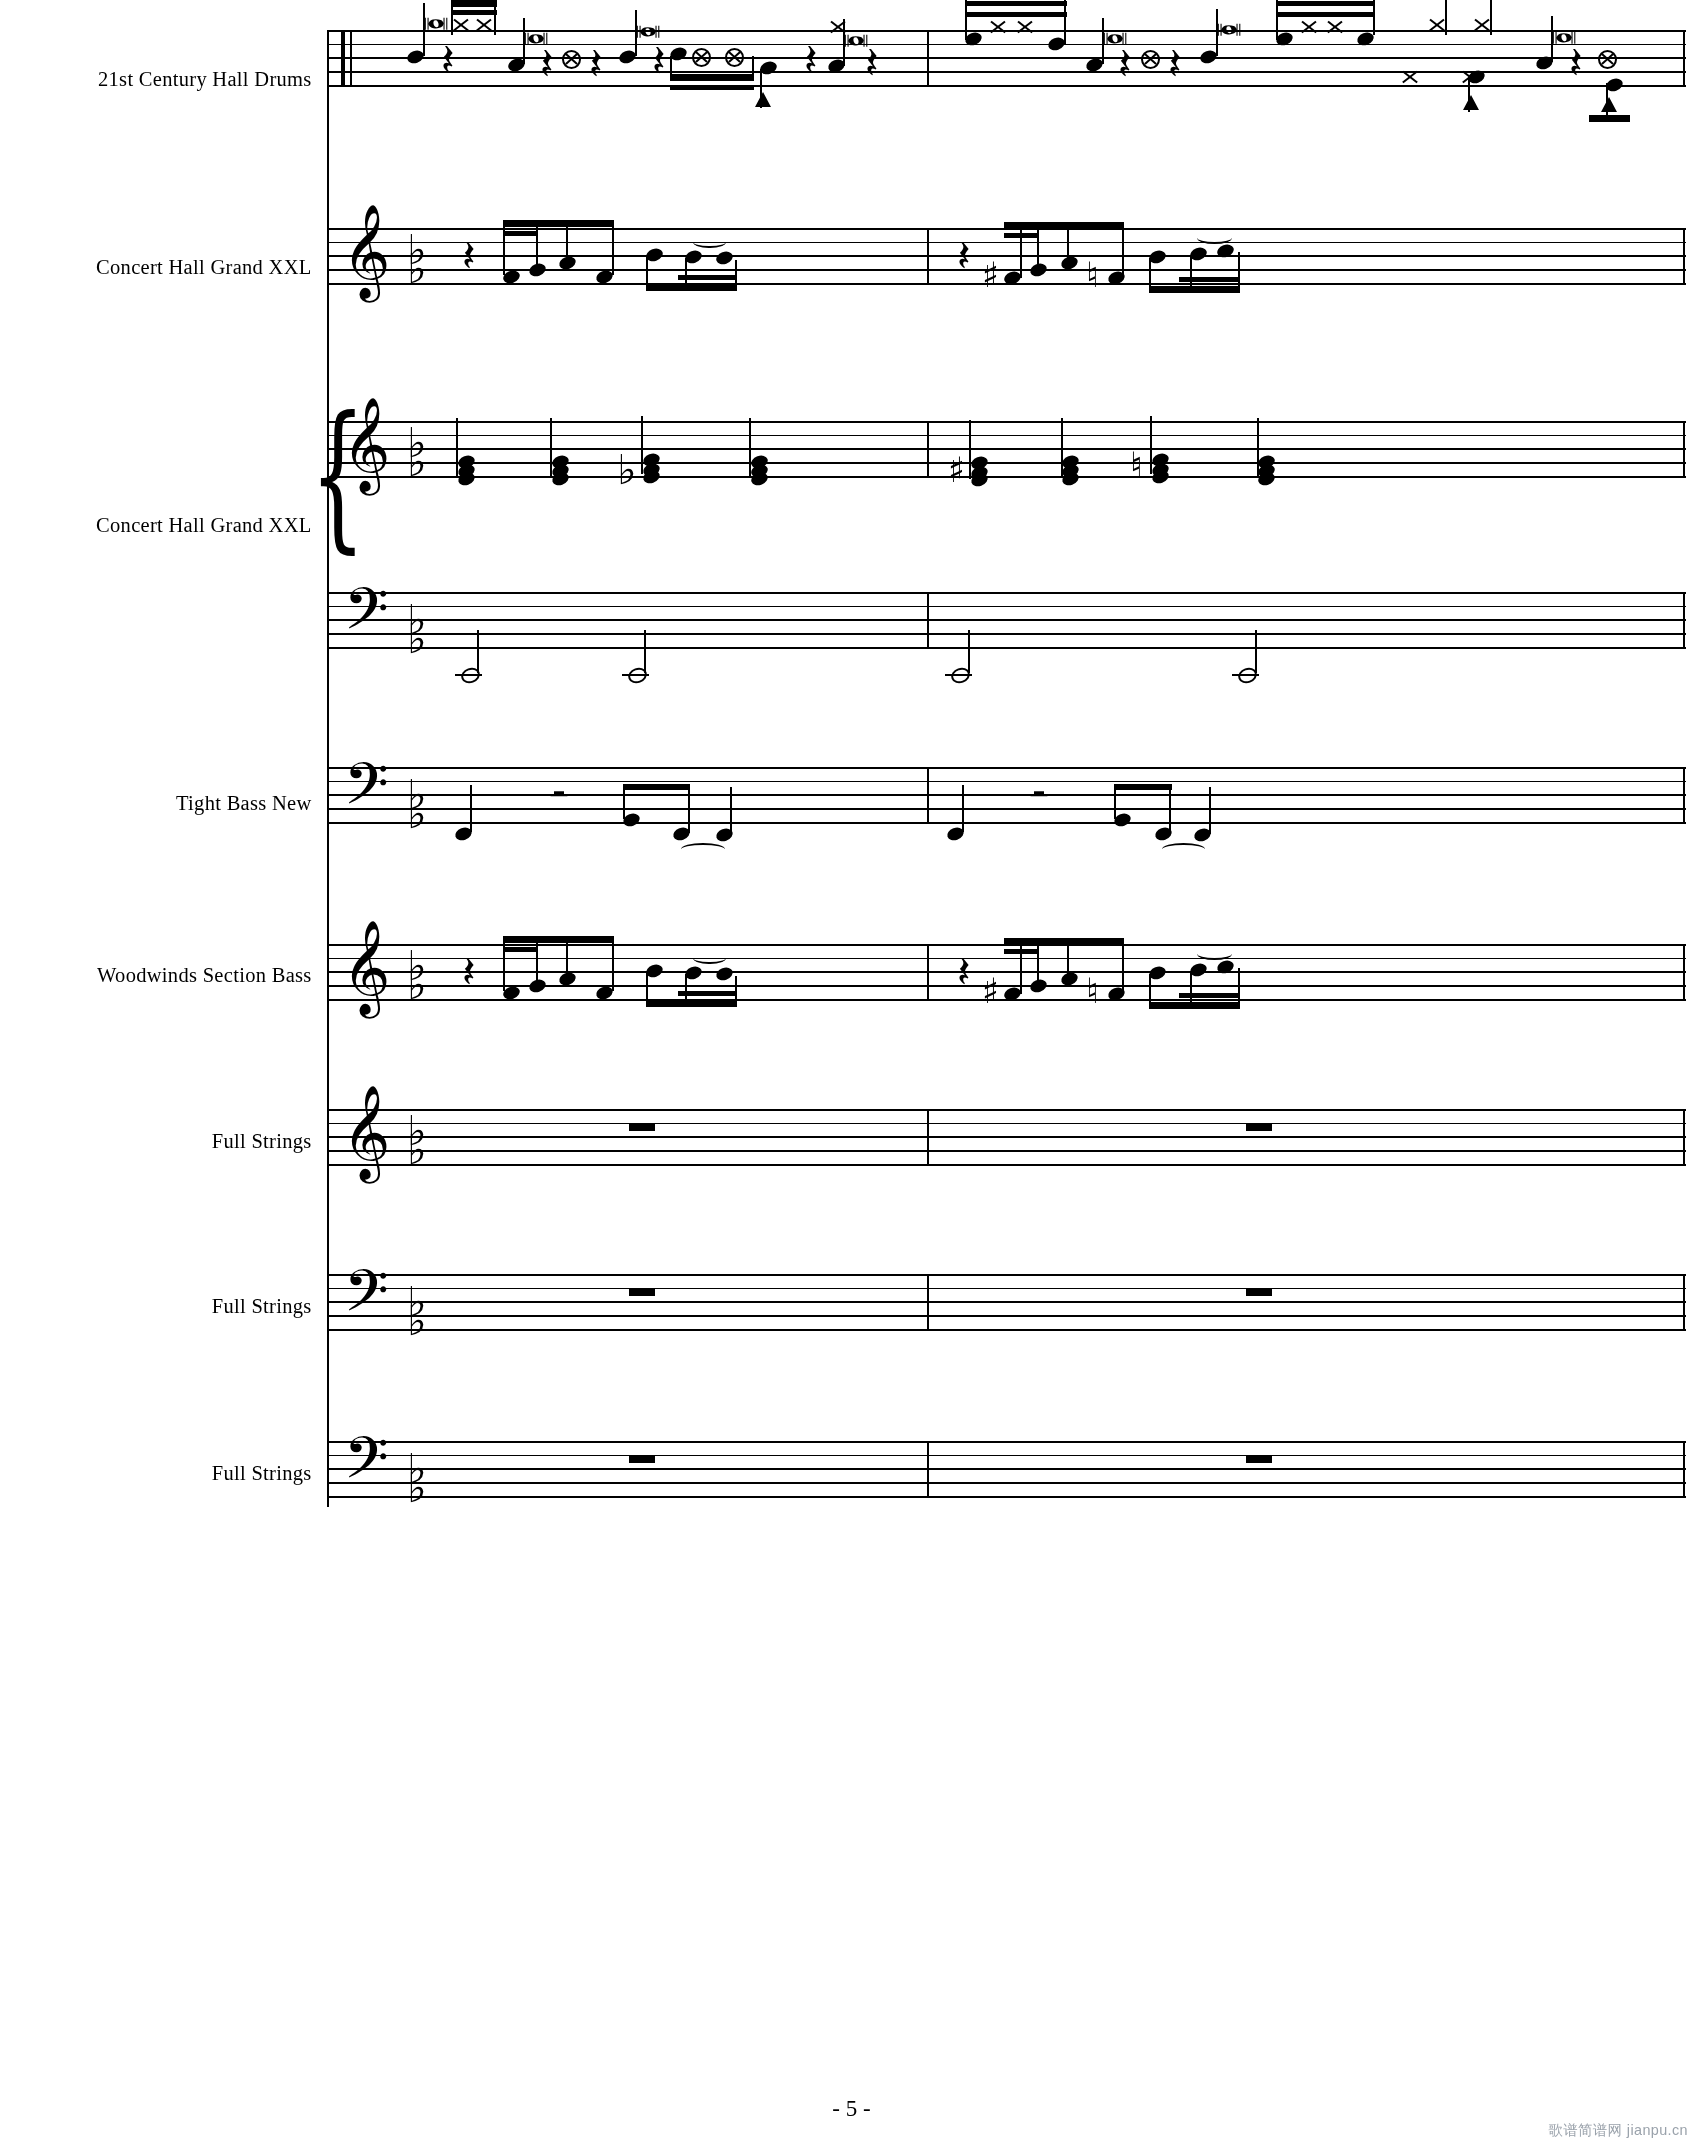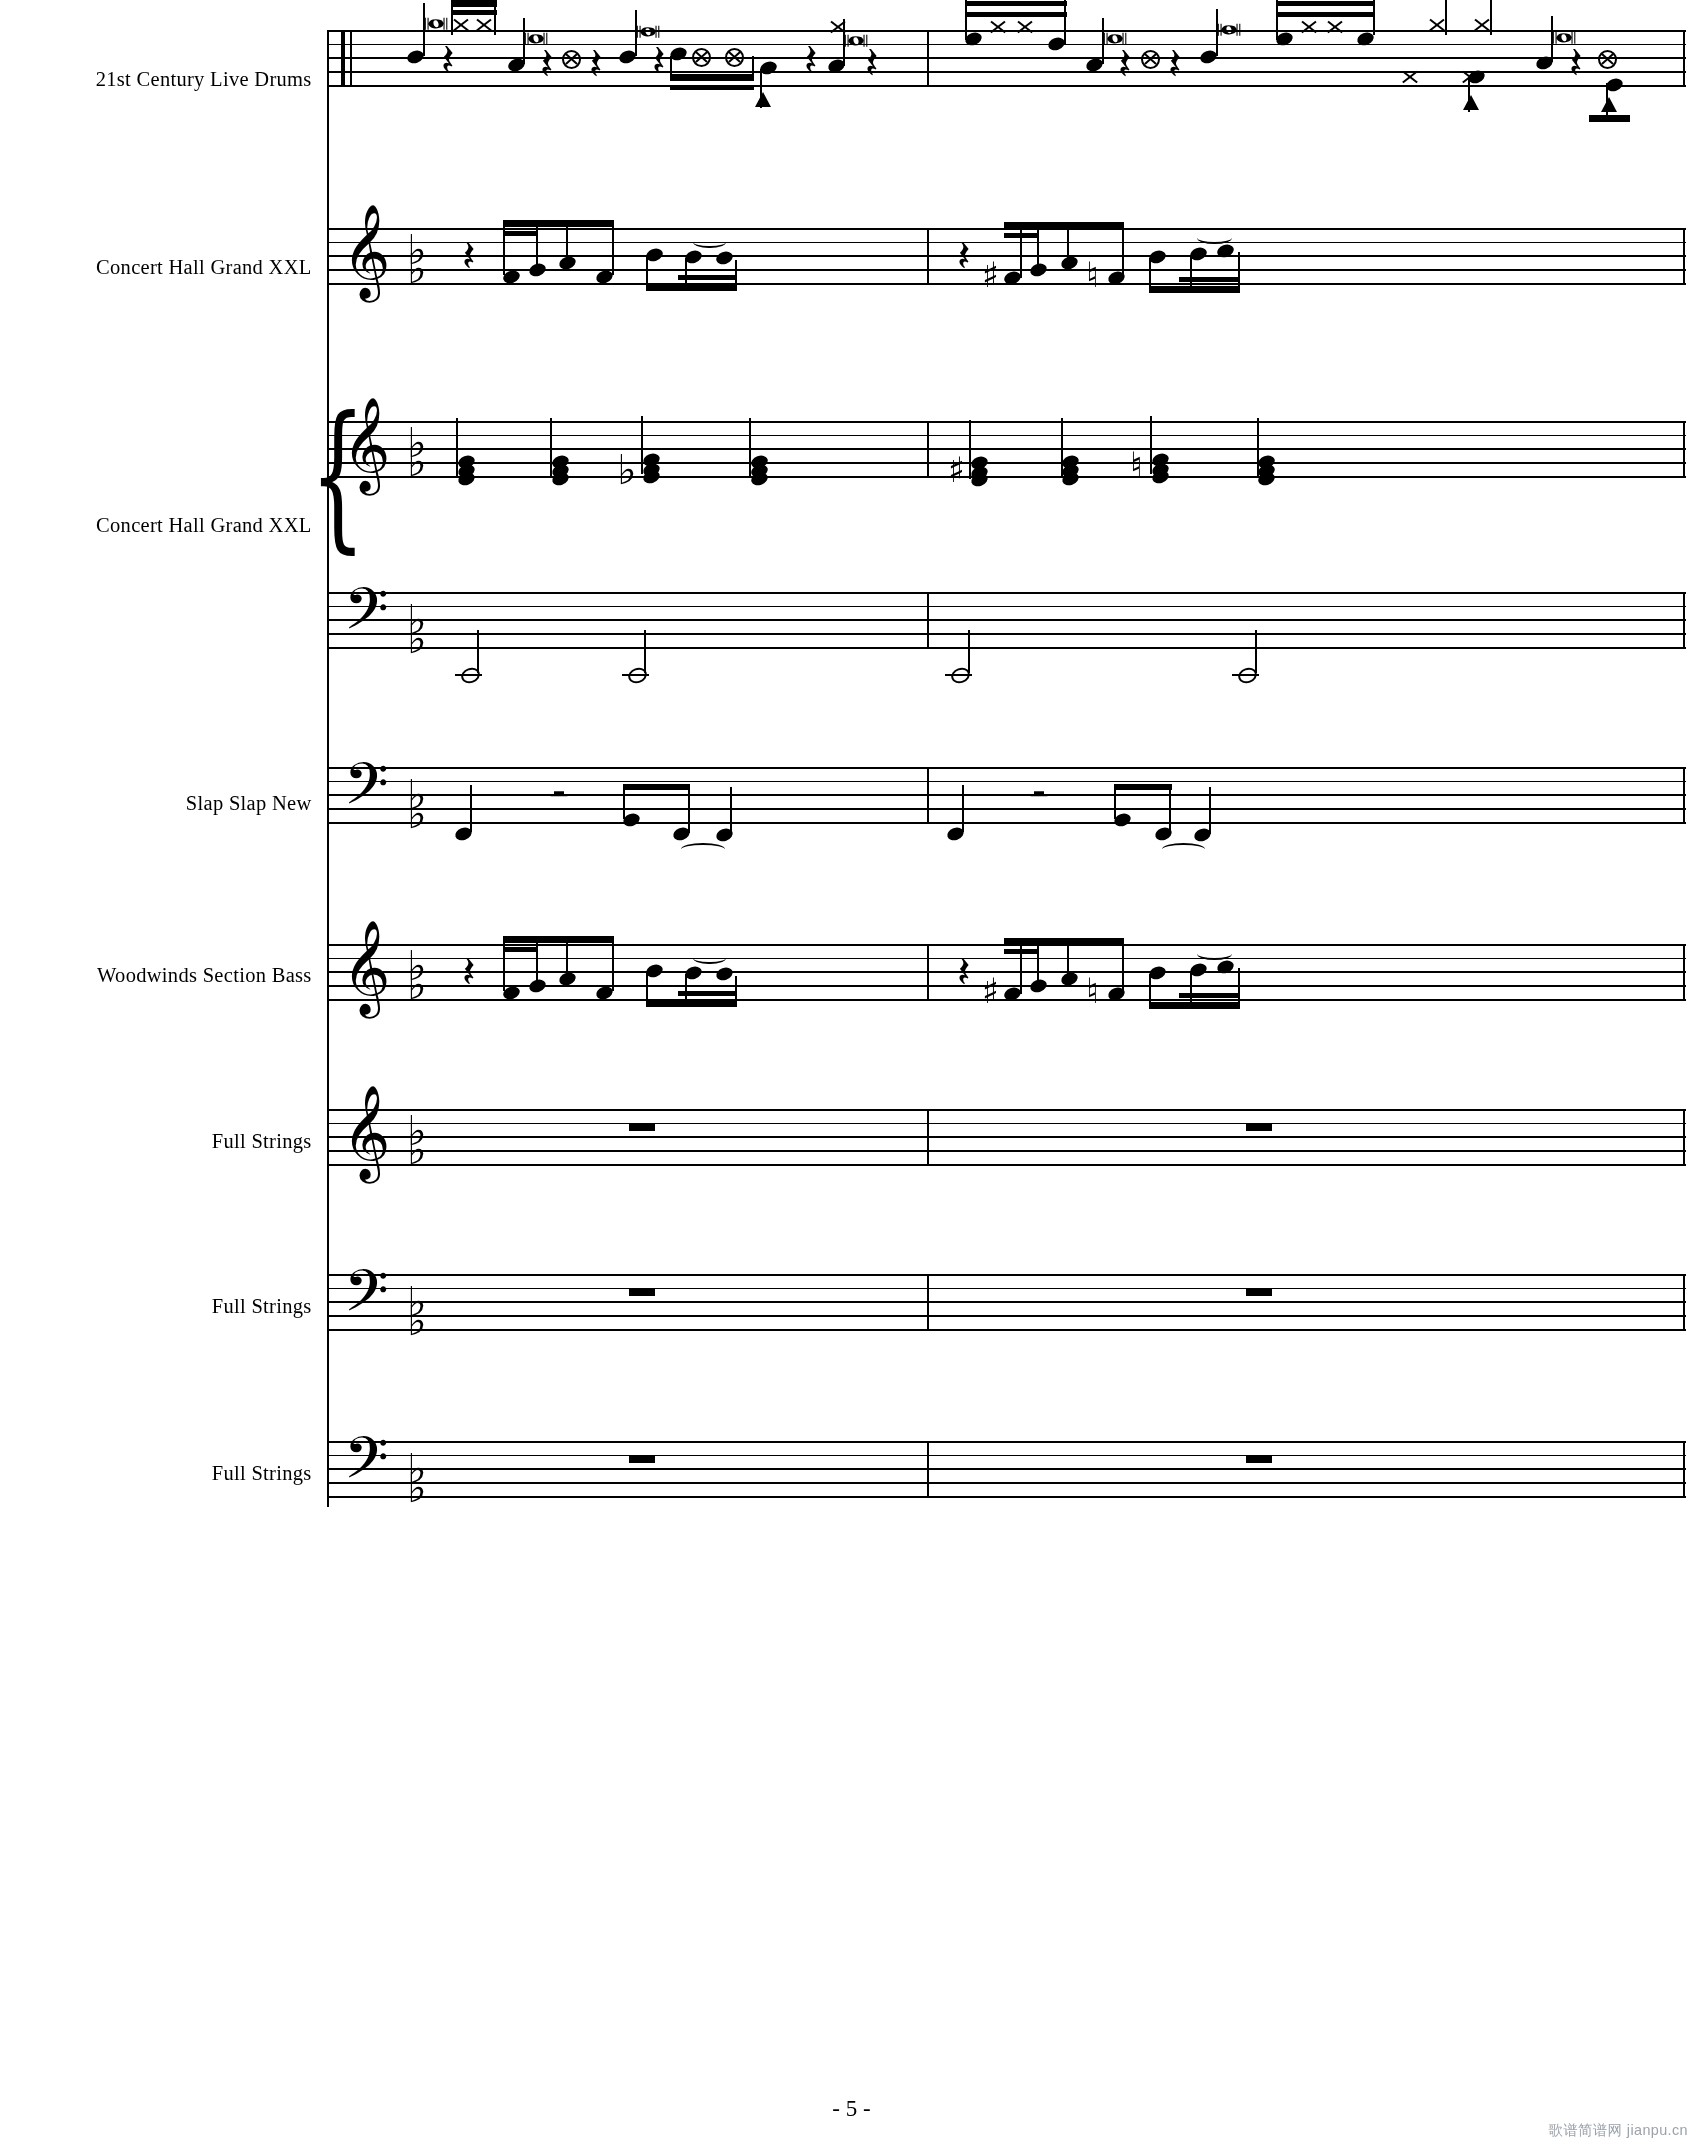--- a/index.html
+++ b/index.html
@@ -231,24 +231,24 @@
     color: #9aa2ab;
     font-family: "Liberation Sans", sans-serif;
     letter-spacing: 0.4px;
   }
 </style>
 </head>
 <body>
 
 <div id="score-page">
 
-  <div class="inst-name" style="top:68px;">21st Century Live Drums</div>
+  <div class="inst-name" style="top:68px;">21st Century Hall Drums</div>
   <div class="inst-name" style="top:256px;">Concert Hall Grand XXL</div>
   <div class="inst-name" style="top:514px;">Concert Hall Grand XXL</div>
-  <div class="inst-name" style="top:792px;">Slap Slap New</div>
+  <div class="inst-name" style="top:792px;">Tight Bass New</div>
   <div class="inst-name" style="top:964px;">Woodwinds Section Bass</div>
   <div class="inst-name" style="top:1130px;">Full Strings</div>
   <div class="inst-name" style="top:1295px;">Full Strings</div>
   <div class="inst-name" style="top:1462px;">Full Strings</div>
 
   <div class="system" style="top:0;height:1519px;">
 
     <div class="system-left" style="left:0px;top:30px;height:1477px;"></div>
 
     <div class="staff-block" style="top:30px;height:84px;">

